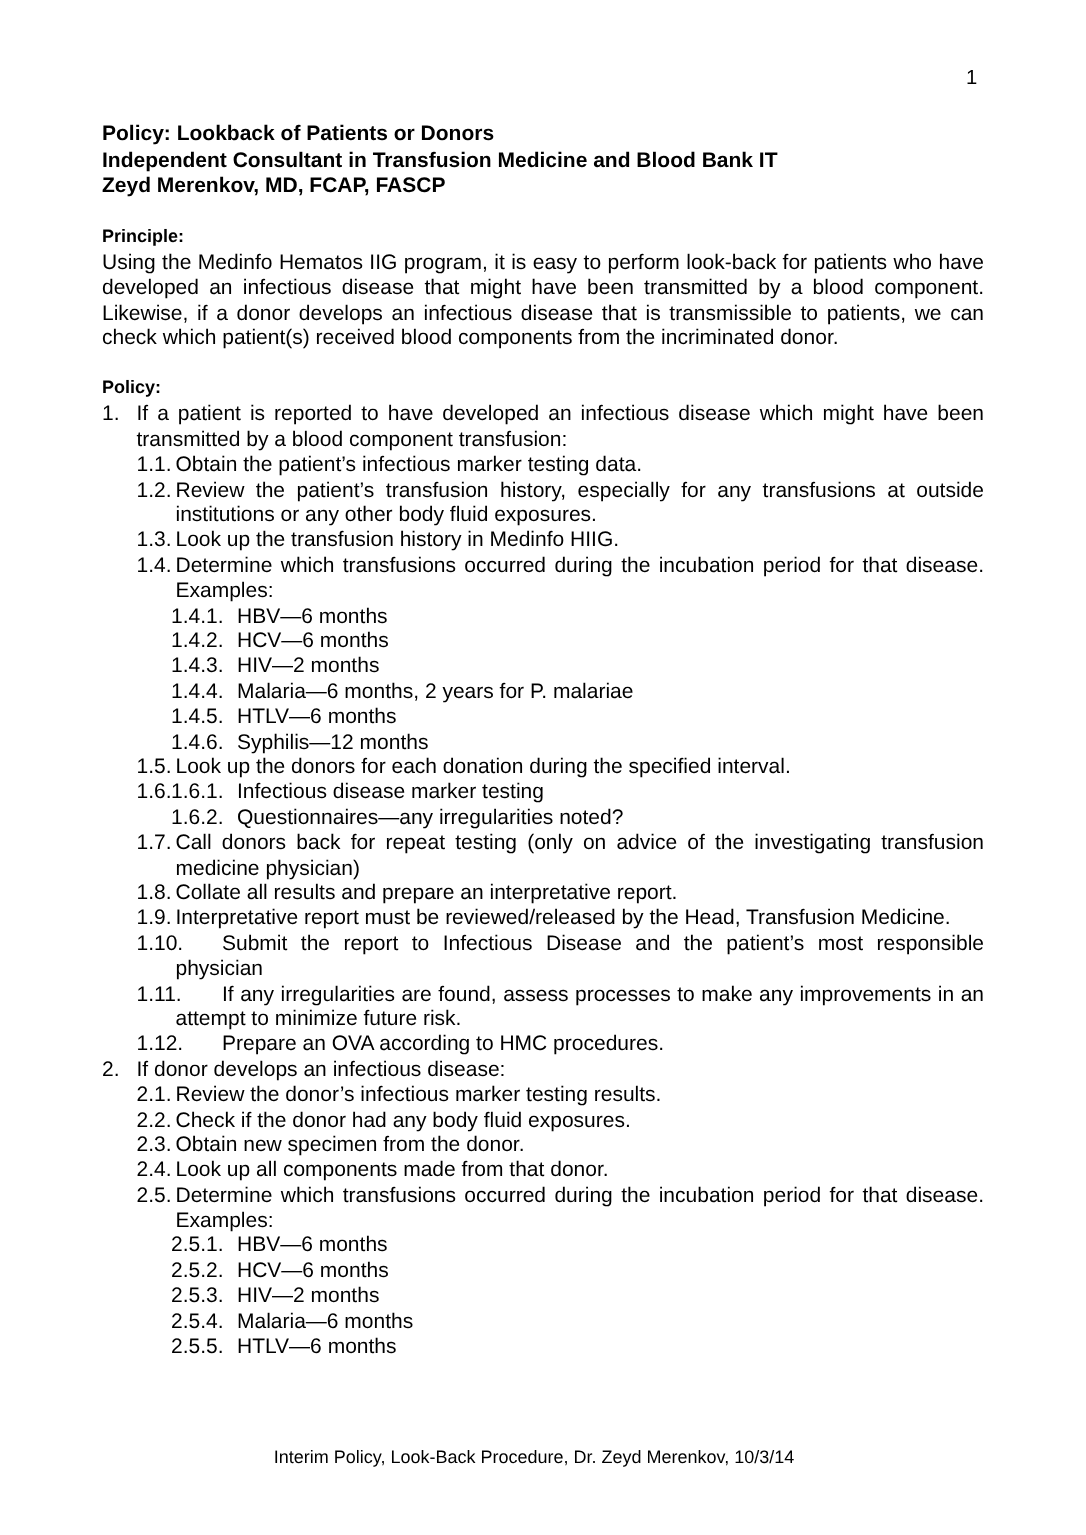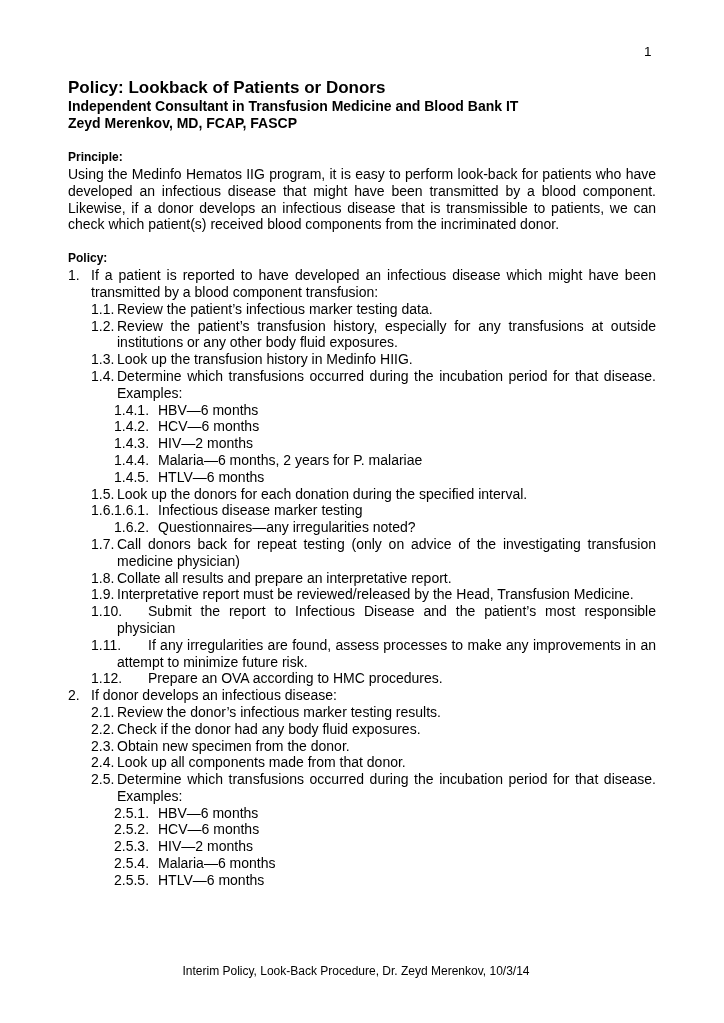--- a/index.html
+++ b/index.html
@@ -21,21 +21,21 @@
     left: 644px;
     font-size: 13.5px;
   }
   .content {
     position: absolute;
     top: 78px;
     left: 68px;
     width: 588px;
   }
   .title {
-    font-size: 17px;
+    font-size: 14px;
     font-weight: bold;
     line-height: 20px;
     margin: 0;
   }
   .subtitle {
     font-size: 14px;
     font-weight: bold;
     line-height: 17px;
     margin: 0;
   }
@@ -116,21 +116,21 @@
 
   <div class="section-heading">Policy:</div>
 
   <div class="item lvl1">
     <span class="num">1.</span>
     <span>If a patient is reported to have developed an infectious disease which might have been transmitted by a blood component transfusion:</span>
   </div>
 
   <div class="item lvl2">
     <span class="num">1.1.</span>
-    <span>Review the patient’s infectious marker testing data.</span>
+    <span>Obtain the patient’s infectious marker testing data.</span>
   </div>
   <div class="item lvl2">
     <span class="num">1.2.</span>
     <span>Review the patient’s transfusion history, especially for any transfusions at outside institutions or any other body fluid exposures.</span>
   </div>
   <div class="item lvl2">
     <span class="num">1.3.</span>
     <span>Look up the transfusion history in Medinfo HIIG.</span>
   </div>
   <div class="item lvl2">
@@ -150,20 +150,24 @@
     <span class="num">1.4.3.</span>
     <span>HIV—2 months</span>
   </div>
   <div class="item lvl3">
     <span class="num">1.4.4.</span>
     <span>Malaria—6 months, 2 years for P. malariae</span>
   </div>
   <div class="item lvl3">
     <span class="num">1.4.5.</span>
     <span>HTLV—6 months</span>
+  </div>
+  <div class="item lvl3">
+    <span class="num">1.4.6.</span>
+    <span>Syphilis—12 months</span>
   </div>
 
   <div class="item lvl2">
     <span class="num">1.5.</span>
     <span>Look up the donors for each donation during the specified interval.</span>
   </div>
   <div class="item lvl2">
     <span class="num">1.6.</span>
   </div>
   <div class="item lvl3">

